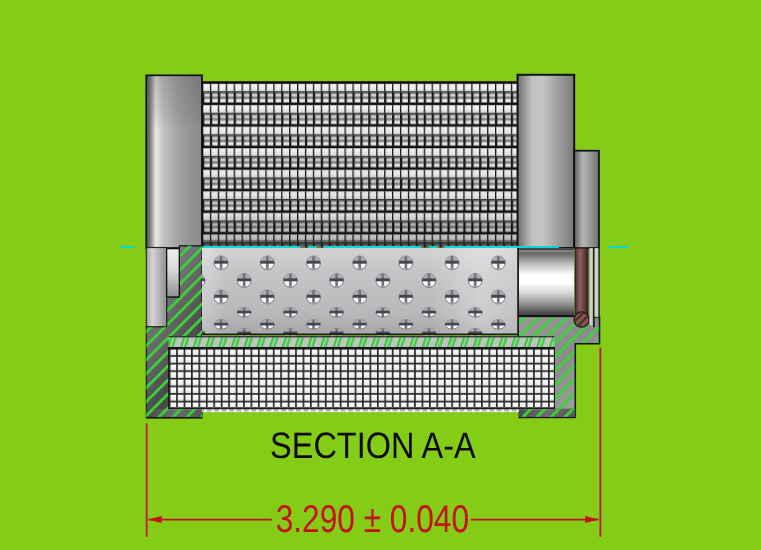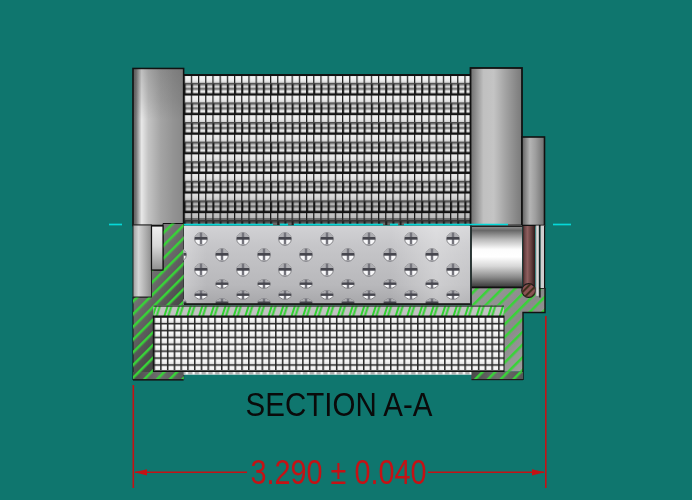--- a/index.html
+++ b/index.html
@@ -1,16 +1,16 @@
 <!DOCTYPE html>
 <html><head>
 <meta charset="utf-8">
 <style>
   html,body{margin:0;padding:0;background:#fff;}
-  #stage{position:relative;width:692px;height:500px;background:#0f766e;overflow:hidden;
+  #stage{position:relative;width:692px;height:500px;background:#84cc16;overflow:hidden;
          font-family:"Liberation Sans",sans-serif;}
   svg{position:absolute;left:0;top:0;}
 </style>
 </head>
 <body>
 <div id="stage">
 <svg width="692" height="500" viewBox="0 0 692 500">
 <defs>
 
   <pattern id="meshTop" x="183.6" y="74" width="7.2" height="19.6" patternUnits="userSpaceOnUse">

